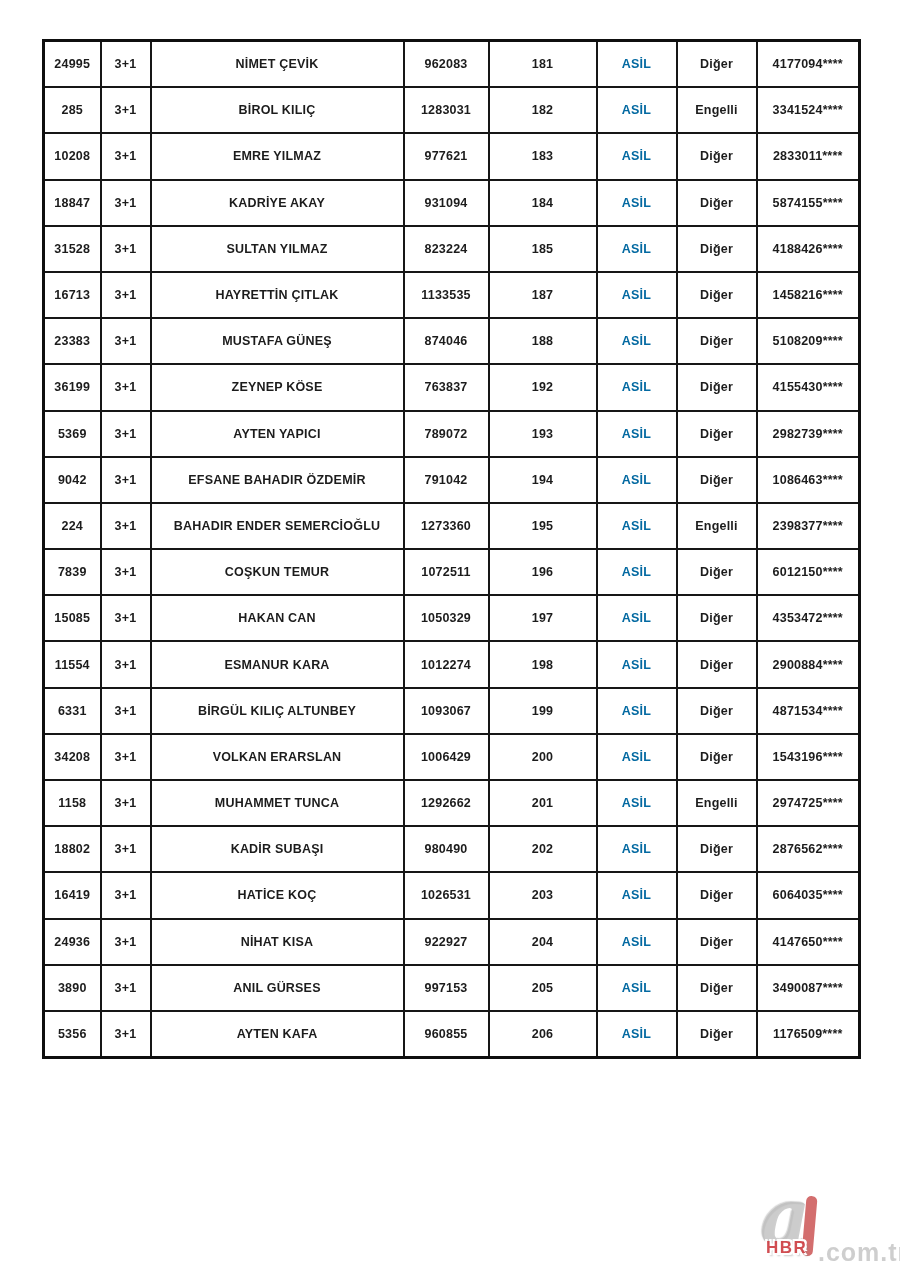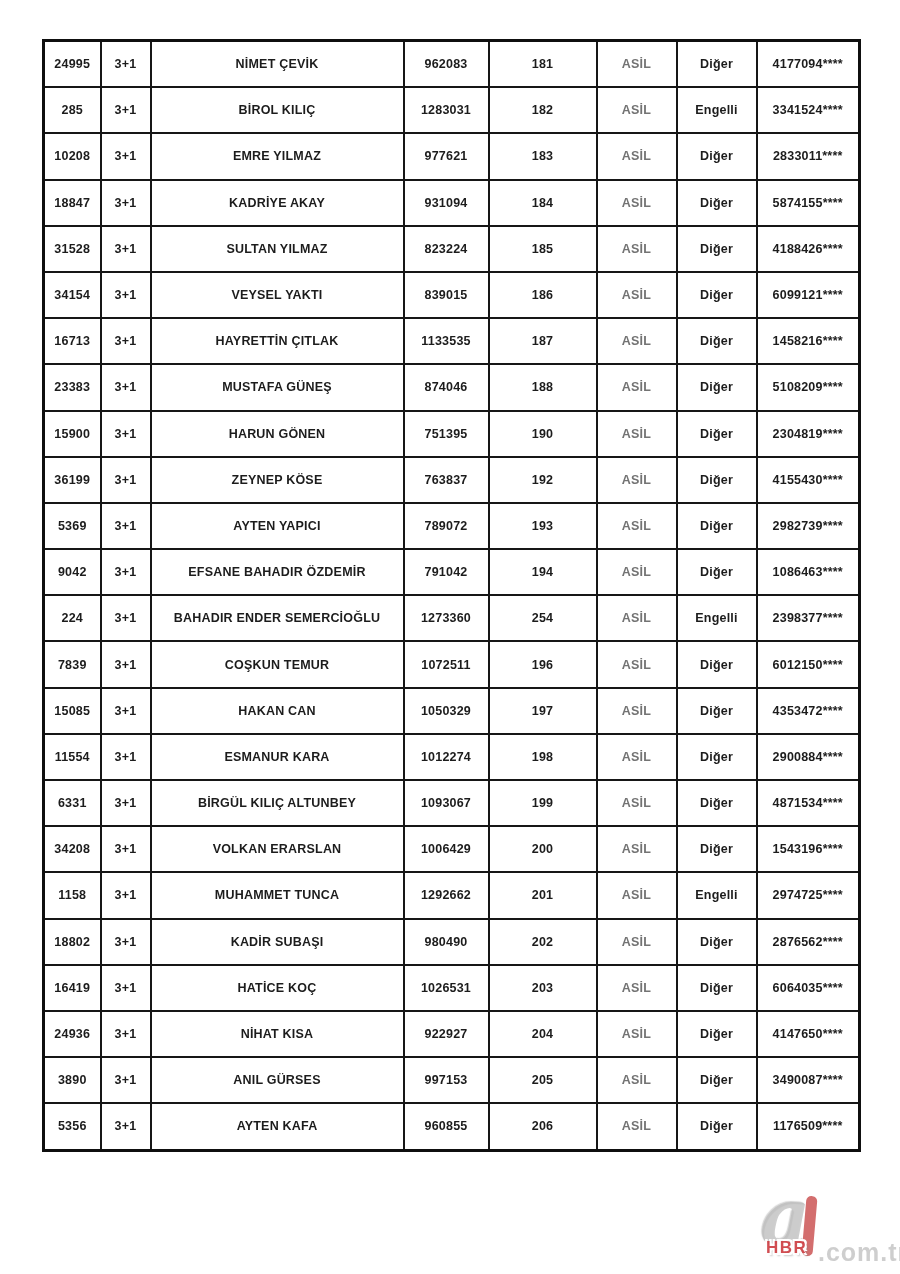--- a/index.html
+++ b/index.html
@@ -36,21 +36,21 @@
     vertical-align: middle;
     font-weight: bold;
     font-size: 12.5px;
     color: #1c1c1c;
     letter-spacing: 0.2px;
     padding: 0 2px;
     white-space: nowrap;
     overflow: hidden;
   }
   table.results td.status {
-    color: #737373;
+    color: #0369a1;
   }
   
   .watermark {
     position: absolute;
     left: 756px;
     top: 1192px;
     width: 240px;
     height: 90px;
     z-index: 5;
     pointer-events: none;
@@ -159,60 +159,40 @@
     <td>31528</td>
     <td>3+1</td>
     <td>SULTAN YILMAZ</td>
     <td>823224</td>
     <td>185</td>
     <td class="status">ASİL</td>
     <td>Diğer</td>
     <td>4188426****</td>
   </tr>
         <tr>
-    <td>34154</td>
-    <td>3+1</td>
-    <td>VEYSEL YAKTI</td>
-    <td>839015</td>
-    <td>186</td>
-    <td class="status">ASİL</td>
-    <td>Diğer</td>
-    <td>6099121****</td>
-  </tr>
-        <tr>
     <td>16713</td>
     <td>3+1</td>
     <td>HAYRETTİN ÇITLAK</td>
     <td>1133535</td>
     <td>187</td>
     <td class="status">ASİL</td>
     <td>Diğer</td>
     <td>1458216****</td>
   </tr>
         <tr>
     <td>23383</td>
     <td>3+1</td>
     <td>MUSTAFA GÜNEŞ</td>
     <td>874046</td>
     <td>188</td>
     <td class="status">ASİL</td>
     <td>Diğer</td>
     <td>5108209****</td>
   </tr>
         <tr>
-    <td>15900</td>
-    <td>3+1</td>
-    <td>HARUN GÖNEN</td>
-    <td>751395</td>
-    <td>190</td>
-    <td class="status">ASİL</td>
-    <td>Diğer</td>
-    <td>2304819****</td>
-  </tr>
-        <tr>
     <td>36199</td>
     <td>3+1</td>
     <td>ZEYNEP KÖSE</td>
     <td>763837</td>
     <td>192</td>
     <td class="status">ASİL</td>
     <td>Diğer</td>
     <td>4155430****</td>
   </tr>
         <tr>
@@ -233,21 +213,21 @@
     <td>194</td>
     <td class="status">ASİL</td>
     <td>Diğer</td>
     <td>1086463****</td>
   </tr>
         <tr>
     <td>224</td>
     <td>3+1</td>
     <td>BAHADIR ENDER SEMERCİOĞLU</td>
     <td>1273360</td>
-    <td>254</td>
+    <td>195</td>
     <td class="status">ASİL</td>
     <td>Engelli</td>
     <td>2398377****</td>
   </tr>
         <tr>
     <td>7839</td>
     <td>3+1</td>
     <td>COŞKUN TEMUR</td>
     <td>1072511</td>
     <td>196</td>

